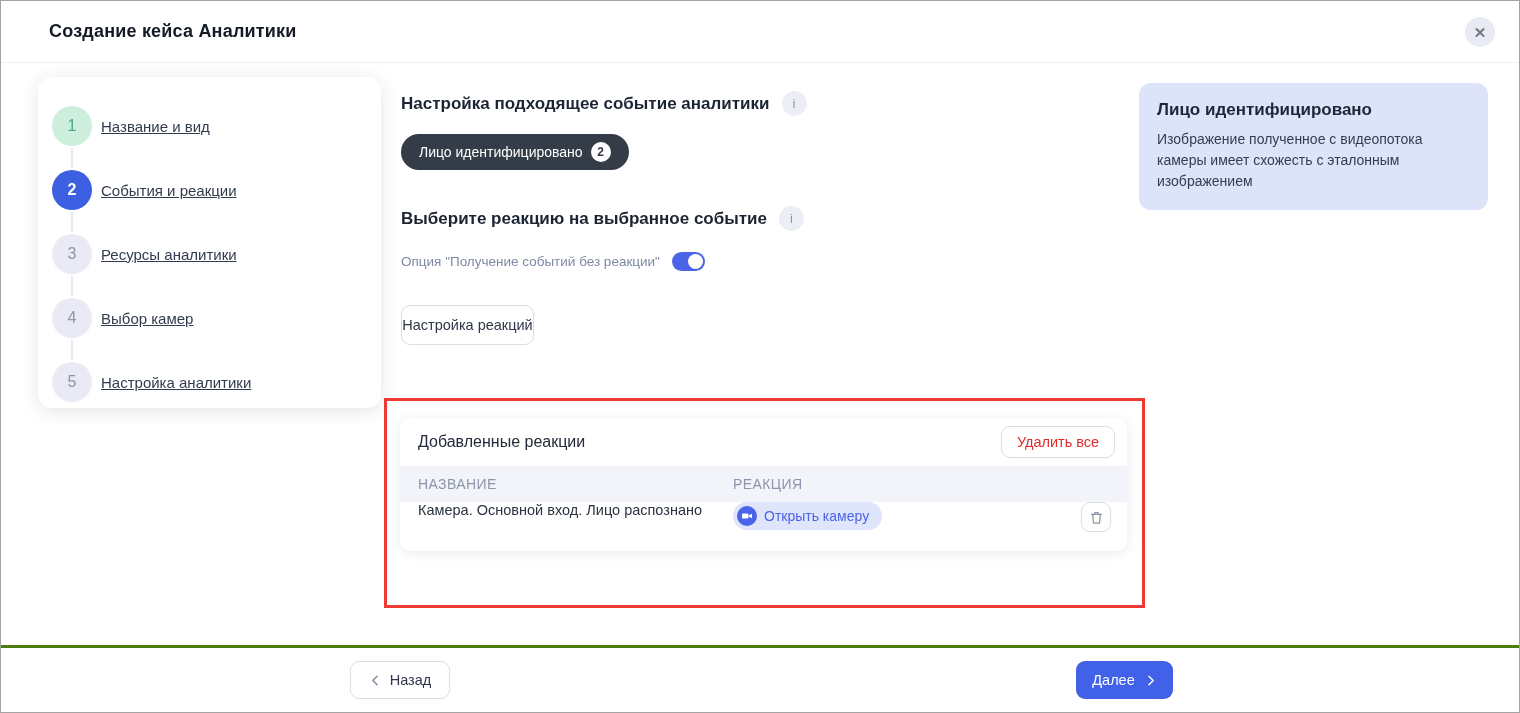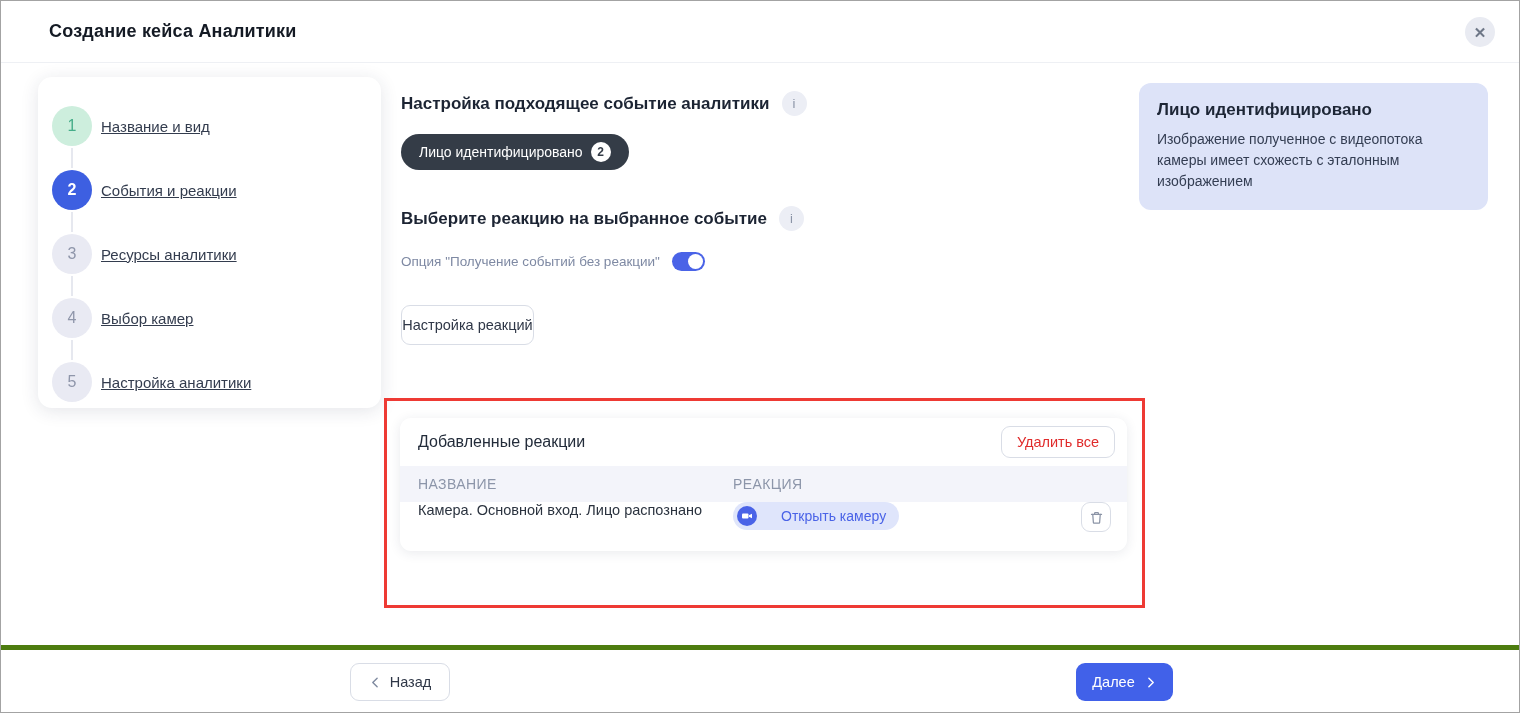--- a/index.html
+++ b/index.html
@@ -105,21 +105,21 @@
   }
   .rc-header { height:48px; display:flex; align-items:center; padding:0 12px 0 18px; }
   .rc-title { font-size:16px; color:#232c3a; }
   .delete-all { margin-left:auto; width:114px; height:32px; color:#e02b2b; }
   .rc-thead { height:36px; background:#f3f4fa; display:flex; align-items:center; }
   .rc-thead .th { font-size:14px; letter-spacing:.4px; color:#8c95a9; }
   .th-name, .cell-name { width:333px; padding-left:18px; flex-shrink:0; }
   .rc-row { height:49px; display:flex; align-items:flex-start; }
   .cell-name { font-size:14.5px; color:#2b333f; }
   .reaction-pill {
-    display:inline-flex; align-items:center; gap:24px;
+    display:inline-flex; align-items:center; gap:7px;
     height:28px; border-radius:14px; background:#dfe5fb;
     padding:0 13px 0 4px; color:#4a63e7; font-size:14px; cursor:pointer;
   }
   .cam-circle {
     width:20px; height:20px; border-radius:50%; background:#4a63e7;
     display:flex; align-items:center; justify-content:center;
   }
   .trash-btn {
     margin-left:auto; margin-right:16px; width:30px; height:30px;
     border-radius:9px; padding:0;
@@ -129,21 +129,21 @@
   .info-panel {
     position:absolute; left:1138px; top:82px; width:349px; min-height:127px;
     background:#dde3f8; border-radius:12px; padding:17px 22px 18px 18px;
   }
   .info-panel h3 { font-size:17px; font-weight:700; color:#1d2636; margin-bottom:9px; }
   .info-panel p { font-size:14px; line-height:1.5; color:#333d52; }
 
   
   .dlg-footer {
     position:absolute; left:0; bottom:0; width:100%; height:67px;
-    border-top:5px solid #4d7c0f; background:#fff;
+    border-top:3px solid #4d7c0f; background:#fff;
   }
   .back-btn { position:absolute; left:349px; top:13px; width:100px; height:38px; gap:8px; }
   .next-btn {
     position:absolute; left:1075px; top:13px; width:97px; height:38px;
     background:#4161e9; border:none; border-radius:9px; color:#fff;
     font-size:14.5px; cursor:pointer; display:flex; align-items:center;
     justify-content:center; gap:9px; font-family:"Liberation Sans", sans-serif;
   }
   .chev { display:block; }
 </style>

